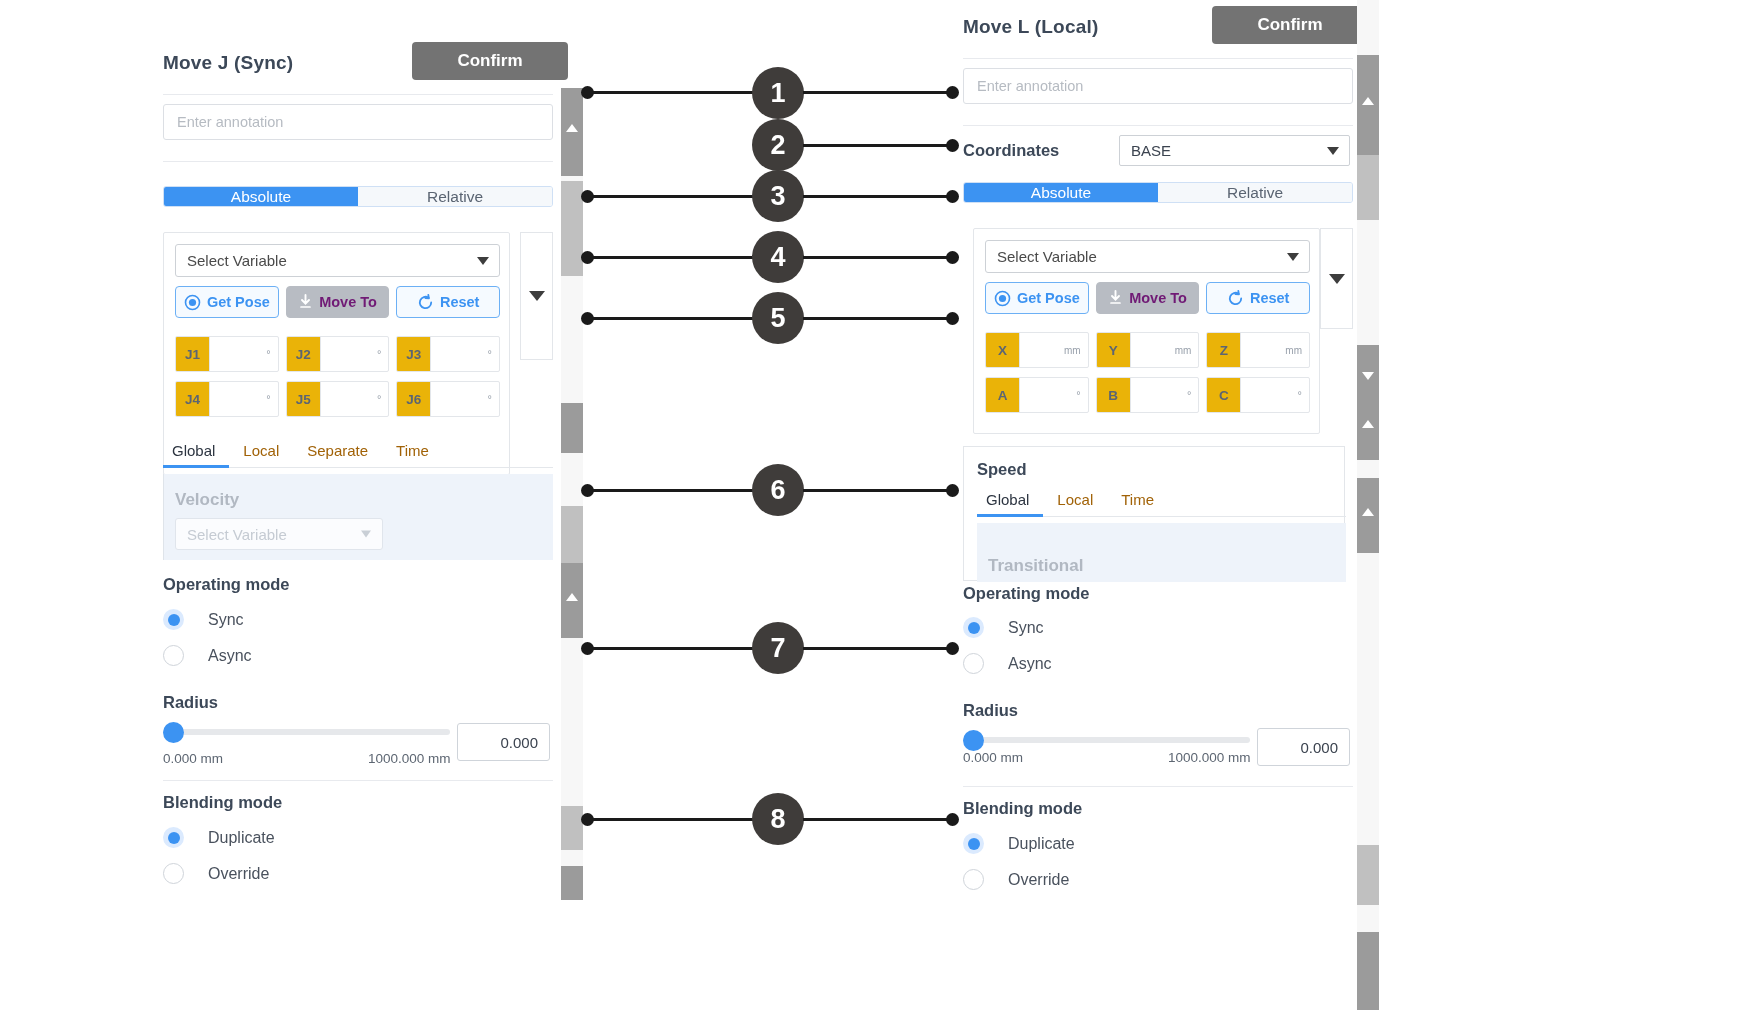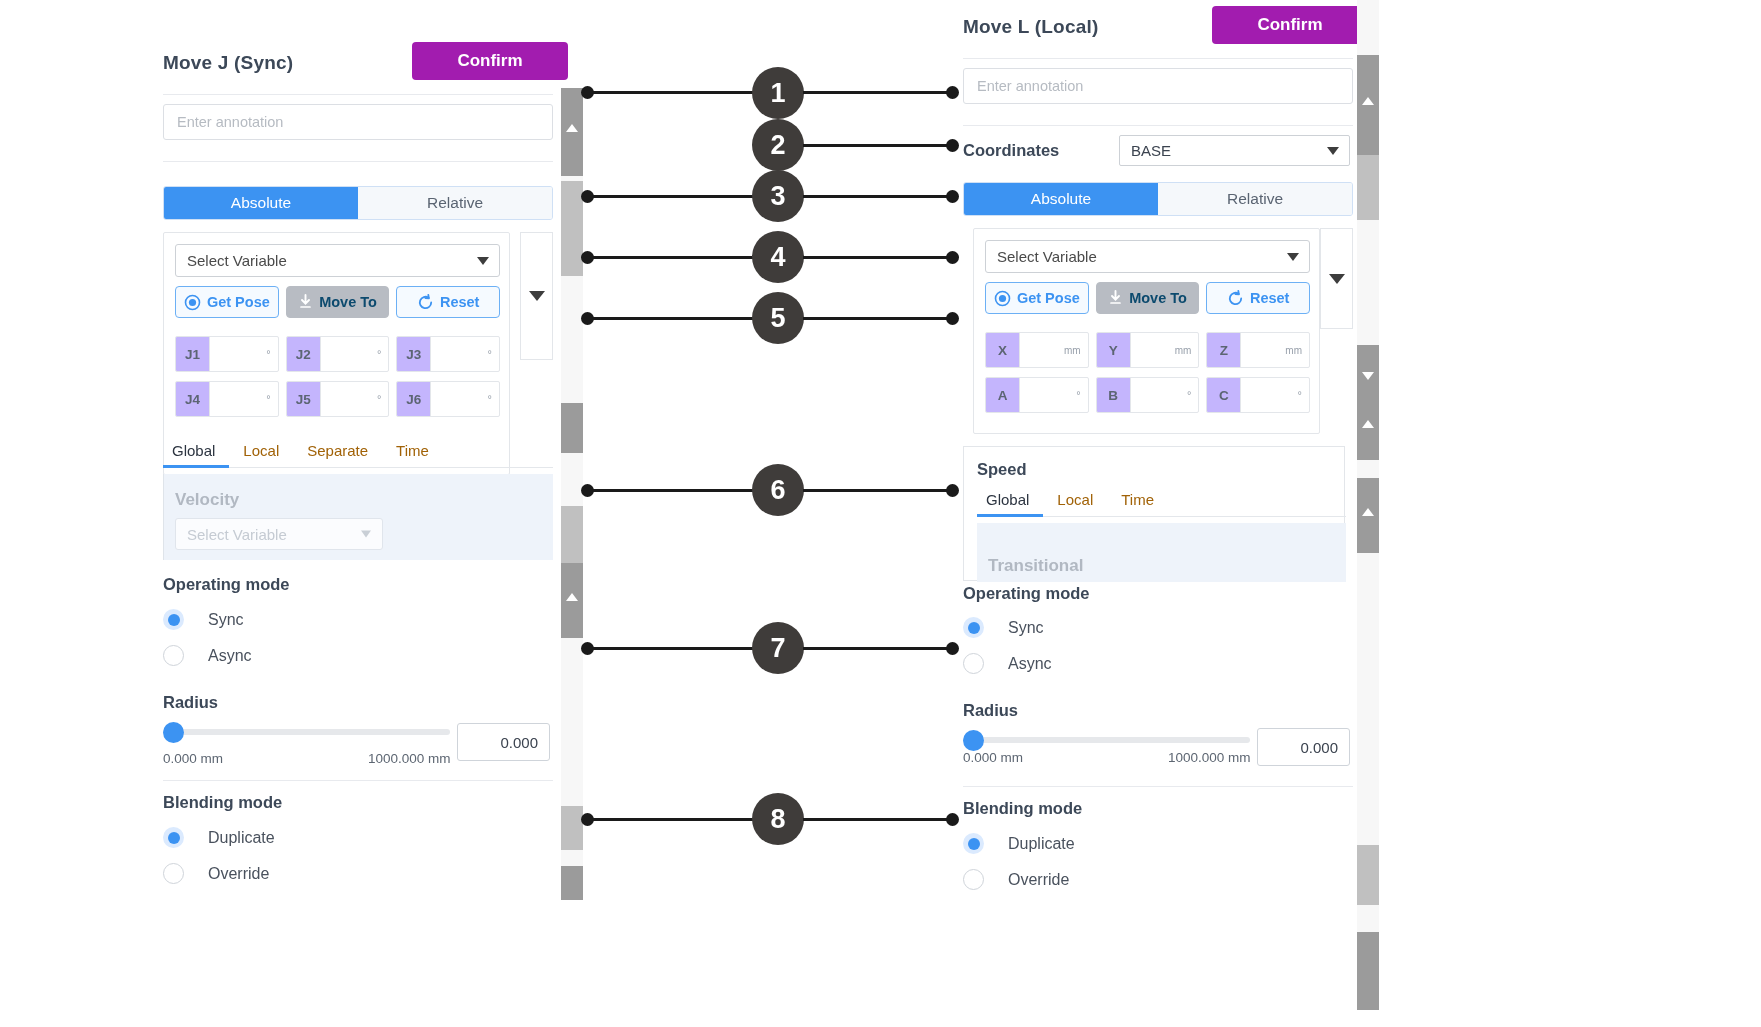--- a/index.html
+++ b/index.html
@@ -10,34 +10,34 @@
     overflow: hidden;
   }
   .stage { position: relative; width: 1761px; height: 1027px; background:#fff; }
 
   
   .panel { position: absolute; background: #ffffff; }
   .panel-title {
     font-size: 19px; font-weight: bold; color: #3c4858; letter-spacing: .2px;
   }
   .confirm-btn {
-    background: #a21caf; color: #ffffff; border: none;
+    background: #737373; color: #ffffff; border: none;
     font-size: 17px; font-weight: bold; font-family: "Liberation Sans", sans-serif;
     border-radius: 4px; text-align: center; cursor: default;
   }
   .hr { height: 1px; background: #e8eaee; width: 100%; }
   .annotation-input {
     width: 100%; height: 36px; border: 1px solid #dcdfe4; border-radius: 3px;
     background: #fff; padding: 0 13px; font-size: 14.5px; color: #333;
     font-family: "Liberation Sans", sans-serif;
   }
   .annotation-input::placeholder { color: #b6bbc2; }
 
   
-  .seg { display: flex; width: 100%; height: 34px; border-radius: 3px; overflow: hidden;
+  .seg { display: flex; width: 100%; height: 21px; border-radius: 3px; overflow: hidden;
          border: 1px solid #cfe0f5; }
   .seg > div {
     flex: 1; display: flex; align-items: center; justify-content: center;
     font-size: 15.5px; cursor: default;
   }
   .seg .on  { background: #3c93f2; color: #ffffff; }
   .seg .off { background: #f5f8fb; color: #5a6472; }
 
   
   .pose-card { border: 1px solid #e3e6ea; background: #fff; border-radius: 2px; }
@@ -48,28 +48,28 @@
   }
   .sel-var .caret { position: absolute; right: 10px; top: 50%; transform: translateY(-50%);
      width: 0; height: 0; border-left: 6px solid transparent; border-right: 6px solid transparent;
      border-top: 8px solid #3d3d3d; }
   .btn-row { display: flex; gap: 7px; }
   .act-btn {
     flex: 1; height: 32px; border-radius: 4px; display: flex; align-items: center;
     justify-content: center; gap: 6px; font-size: 14.5px; font-weight: bold;
     border: 1px solid #6cb0f5; background: #f5faff; color: #3c93f2; cursor: default;
   }
-  .act-btn.grey { background: #b8bcc3; border-color: #b8bcc3; color: #0c4a6e; }
+  .act-btn.grey { background: #b8bcc3; border-color: #b8bcc3; color: #701a75; }
   .jgrid { display: flex; gap: 7px; }
   .jcell {
     flex: 1; height: 36px; display: flex; align-items: center;
     border: 1px solid #e3e6ea; border-radius: 2px; background: #fff; overflow: hidden;
   }
   .jcell .lbl {
-    width: 34px; height: 100%; background: #c4b5fd; display: flex; align-items: center;
+    width: 34px; height: 100%; background: #eab308; display: flex; align-items: center;
     justify-content: center; font-size: 13.5px; font-weight: bold; color: #5c6573;
     border-right: 1px solid #e3e6ea;
   }
   .jcell .val { flex: 1; height: 100%; }
   .jcell .unit { font-size: 11px; color: #98a0ab; padding-right: 7px; }
   .jcell .unit.mm { font-size: 10px; }
 
   
   .tabs { display: flex; border-bottom: 1px solid #e4e7eb; }
   .tabs > div { padding: 0 14px 8px 14px; font-size: 15px; color: #a16207; cursor: default; position: relative; }

